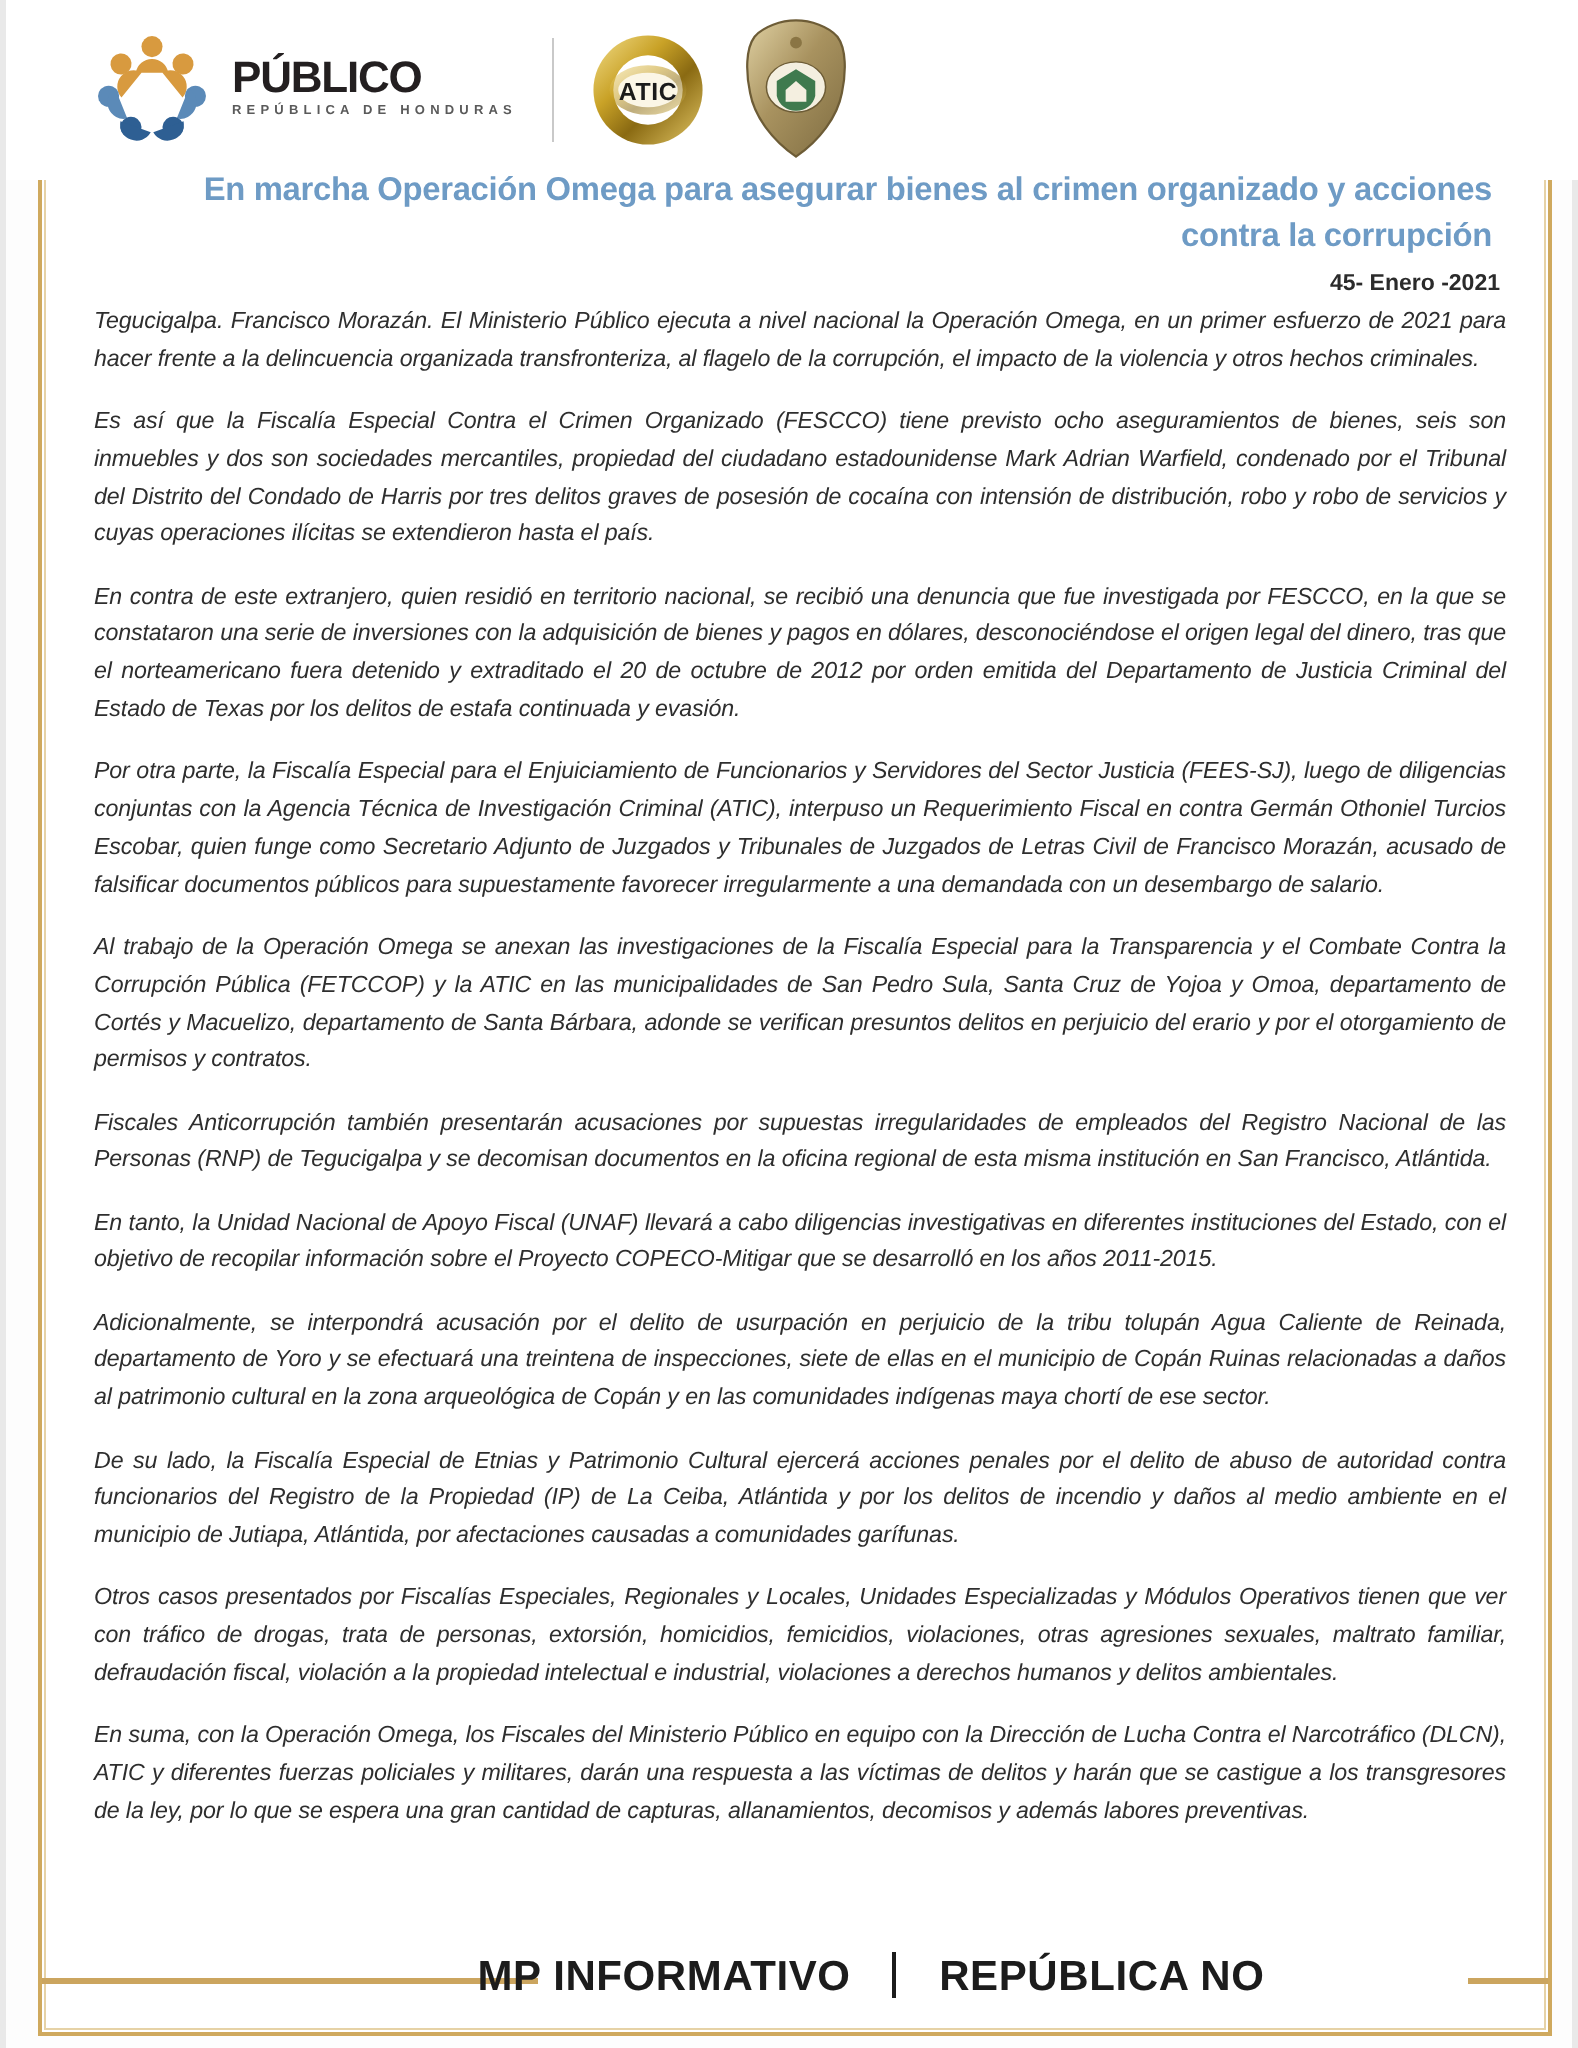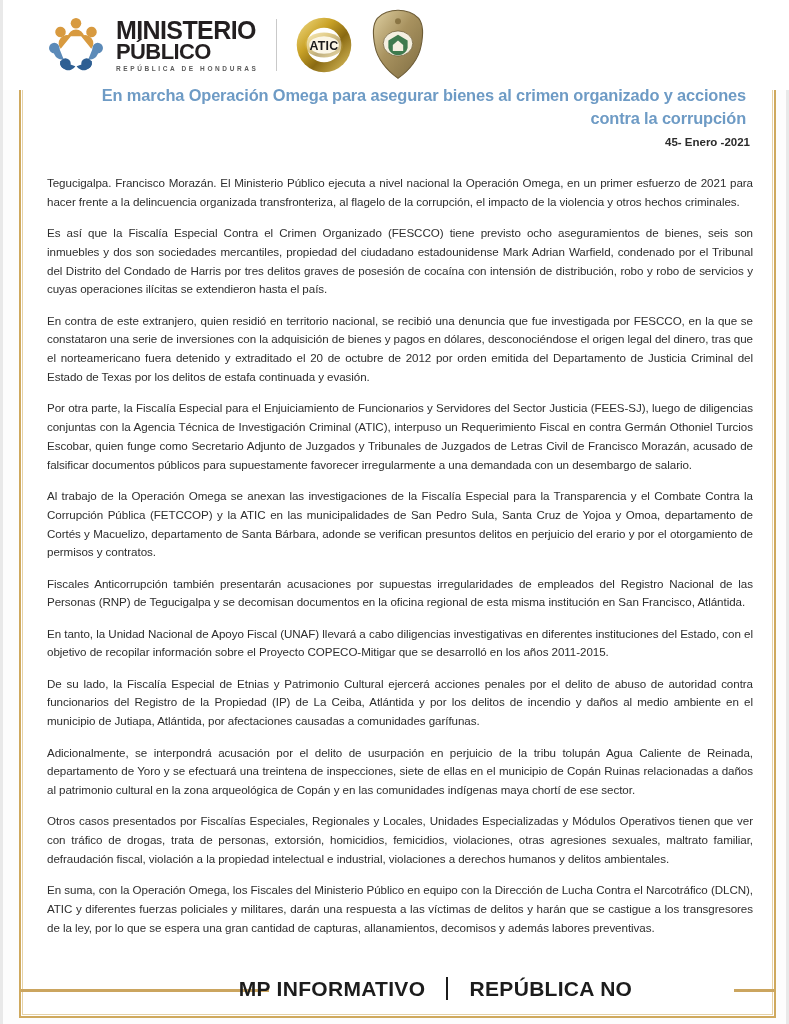--- a/index.html
+++ b/index.html
@@ -113,23 +113,24 @@
     font-family: "Liberation Sans", sans-serif;
     font-weight: bold;
     font-size: 11.5px;
     color: #2b2b2b;
     z-index: 6;
   }
 
   
   .body-text {
     position: absolute;
-    left: 44px; top: 174px;
+    left: 44px; top: 152px;
     width: 706px;
     z-index: 6;
+    font-style: italic;
   }
   .body-text p {
     margin: 0 0 12.5px 0;
     font-family: "Liberation Sans", sans-serif;
     font-size: 11.6px;
     line-height: 1.62;
     color: #2e2e2e;
     text-align: justify;
     letter-spacing: -0.06px;
   }
@@ -211,21 +212,20 @@
             <circle cx="85" cy="55" r="8.5" fill="#5b8ab8" transform="rotate(112 85 55)"></circle>
             <path d="M85 65 a13 13 0 0 1 13 11 l-26 0 a13 13 0 0 1 13 -11z" fill="#5b8ab8" transform="rotate(112 85 65)"></path>
             <circle cx="33" cy="80" r="8.5" fill="#2e5f93" transform="rotate(-160 33 80)"></circle>
             <path d="M33 90 a13 13 0 0 1 13 11 l-26 0 a13 13 0 0 1 13 -11z" fill="#2e5f93" transform="rotate(-160 33 90)"></path>
             <circle cx="67" cy="80" r="8.5" fill="#2e5f93" transform="rotate(160 67 80)"></circle>
             <path d="M67 90 a13 13 0 0 1 13 11 l-26 0 a13 13 0 0 1 13 -11z" fill="#2e5f93" transform="rotate(160 67 90)"></path>
           </g>
         </svg>
       </div>
       <div class="mp-wordmark">
-        <div class="mp-line1">MINISTERIO</div>
         <div class="mp-line2">PÚBLICO</div>
         <div class="mp-line3">REPÚBLICA DE HONDURAS</div>
       </div>
     </div>
 
     <div class="hdr-divider"></div>
 
     <div class="atic-badge">
       <svg viewBox="0 0 100 100" width="62" height="62" aria-hidden="true">
         <defs>
@@ -266,22 +266,22 @@
   <div class="doc-date">45- Enero -2021</div>
 
   <div class="body-text">
     <p>Tegucigalpa. Francisco Morazán. El Ministerio Público ejecuta a nivel nacional la Operación Omega, en un primer esfuerzo de 2021 para hacer frente a la delincuencia organizada transfronteriza, al flagelo de la corrupción, el impacto de la violencia y otros hechos criminales.</p>
     <p>Es así que la Fiscalía Especial Contra el Crimen Organizado (FESCCO) tiene previsto ocho aseguramientos de bienes, seis son inmuebles y dos son sociedades mercantiles, propiedad del ciudadano estadounidense Mark Adrian Warfield, condenado por el Tribunal del Distrito del Condado de Harris por tres delitos graves de posesión de cocaína con intensión de distribución, robo y robo de servicios y cuyas operaciones ilícitas se extendieron hasta el país.</p>
     <p>En contra de este extranjero, quien residió en territorio nacional, se recibió una denuncia que fue investigada por FESCCO, en la que se constataron una serie de inversiones con la adquisición de bienes y pagos en dólares, desconociéndose el origen legal del dinero, tras que el norteamericano fuera detenido y extraditado el 20 de octubre de 2012 por orden emitida del Departamento de Justicia Criminal del Estado de Texas por los delitos de estafa continuada y evasión.</p>
     <p>Por otra parte, la Fiscalía Especial para el Enjuiciamiento de Funcionarios y Servidores del Sector Justicia (FEES-SJ), luego de diligencias conjuntas con la Agencia Técnica de Investigación Criminal (ATIC), interpuso un Requerimiento Fiscal en contra Germán Othoniel Turcios Escobar, quien funge como Secretario Adjunto de Juzgados y Tribunales de Juzgados de Letras Civil de Francisco Morazán, acusado de falsificar documentos públicos para supuestamente favorecer irregularmente a una demandada con un desembargo de salario.</p>
     <p>Al trabajo de la Operación Omega se anexan las investigaciones de la Fiscalía Especial para la Transparencia y el Combate Contra la Corrupción Pública (FETCCOP) y la ATIC en las municipalidades de San Pedro Sula, Santa Cruz de Yojoa y Omoa, departamento de Cortés y Macuelizo, departamento de Santa Bárbara, adonde se verifican presuntos delitos en perjuicio del erario y por el otorgamiento de permisos y contratos.</p>
     <p>Fiscales Anticorrupción también presentarán acusaciones por supuestas irregularidades de empleados del Registro Nacional de las Personas (RNP) de Tegucigalpa y se decomisan documentos en la oficina regional de esta misma institución en San Francisco, Atlántida.</p>
     <p>En tanto, la Unidad Nacional de Apoyo Fiscal (UNAF) llevará a cabo diligencias investigativas en diferentes instituciones del Estado, con el objetivo de recopilar información sobre el Proyecto COPECO-Mitigar que se desarrolló en los años 2011-2015.</p>
+    <p>Adicionalmente, se interpondrá acusación por el delito de usurpación en perjuicio de la tribu tolupán Agua Caliente de Reinada, departamento de Yoro y se efectuará una treintena de inspecciones, siete de ellas en el municipio de Copán Ruinas relacionadas a daños al patrimonio cultural en la zona arqueológica de Copán y en las comunidades indígenas maya chortí de ese sector.</p>
     <p>De su lado, la Fiscalía Especial de Etnias y Patrimonio Cultural ejercerá acciones penales por el delito de abuso de autoridad contra funcionarios del Registro de la Propiedad (IP) de La Ceiba, Atlántida y por los delitos de incendio y daños al medio ambiente en el municipio de Jutiapa, Atlántida, por afectaciones causadas a comunidades garífunas.</p>
-    <p>Adicionalmente, se interpondrá acusación por el delito de usurpación en perjuicio de la tribu tolupán Agua Caliente de Reinada, departamento de Yoro y se efectuará una treintena de inspecciones, siete de ellas en el municipio de Copán Ruinas relacionadas a daños al patrimonio cultural en la zona arqueológica de Copán y en las comunidades indígenas maya chortí de ese sector.</p>
     <p>Otros casos presentados por Fiscalías Especiales, Regionales y Locales, Unidades Especializadas y Módulos Operativos tienen que ver con tráfico de drogas, trata de personas, extorsión, homicidios, femicidios, violaciones, otras agresiones sexuales, maltrato familiar, defraudación fiscal, violación a la propiedad intelectual e industrial, violaciones a derechos humanos y delitos ambientales.</p>
     <p>En suma, con la Operación Omega, los Fiscales del Ministerio Público en equipo con la Dirección de Lucha Contra el Narcotráfico (DLCN), ATIC y diferentes fuerzas policiales y militares, darán una respuesta a las víctimas de delitos y harán que se castigue a los transgresores de la ley, por lo que se espera una gran cantidad de capturas, allanamientos, decomisos y además labores preventivas.</p>
   </div>
 
   <div class="footer">
     <div class="footer-rule-left"></div>
     <div class="footer-rule-right"></div>
     <div class="footer-text">
       <span>MP INFORMATIVO</span>
       <span class="footer-sep"></span>

